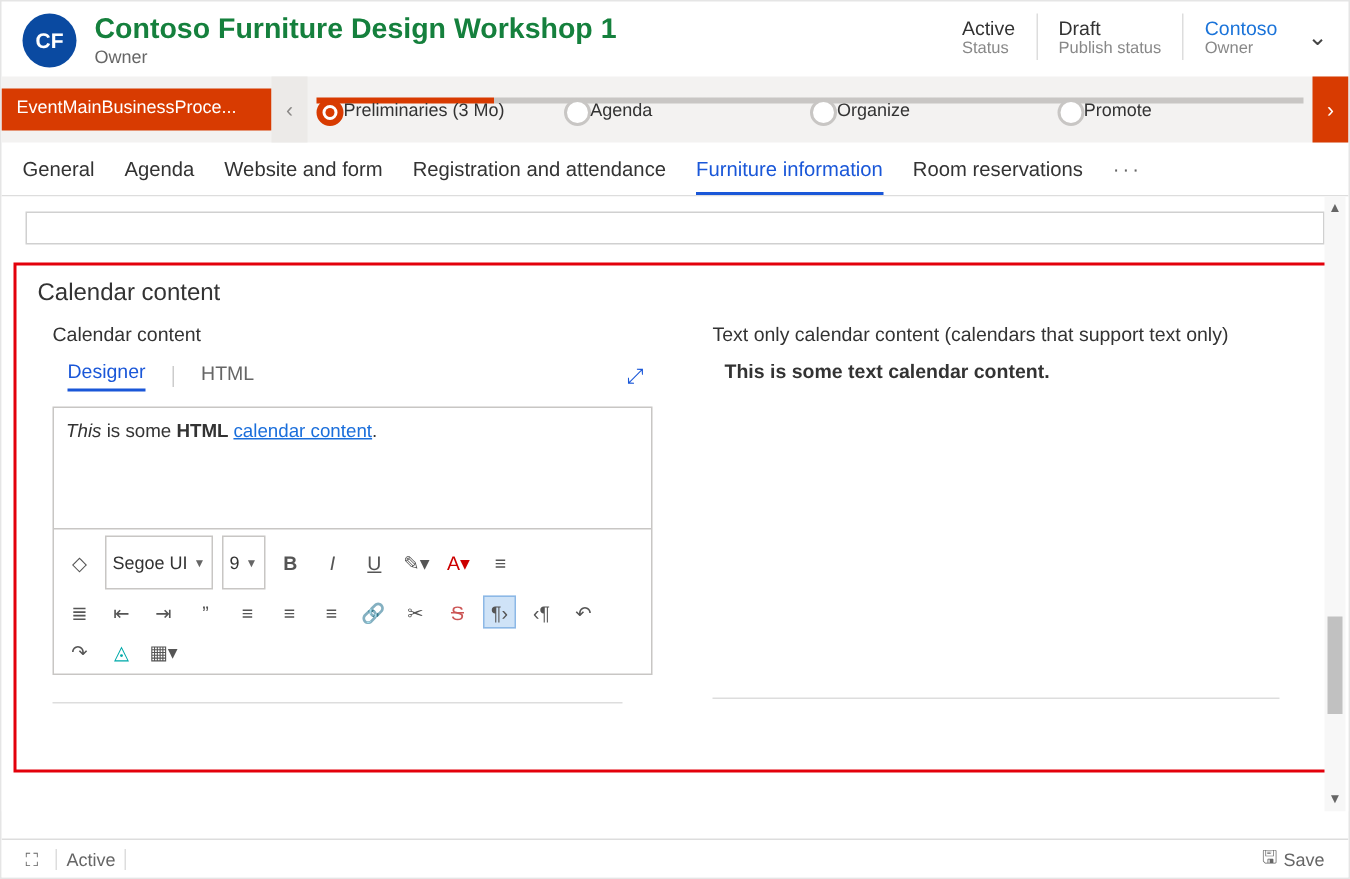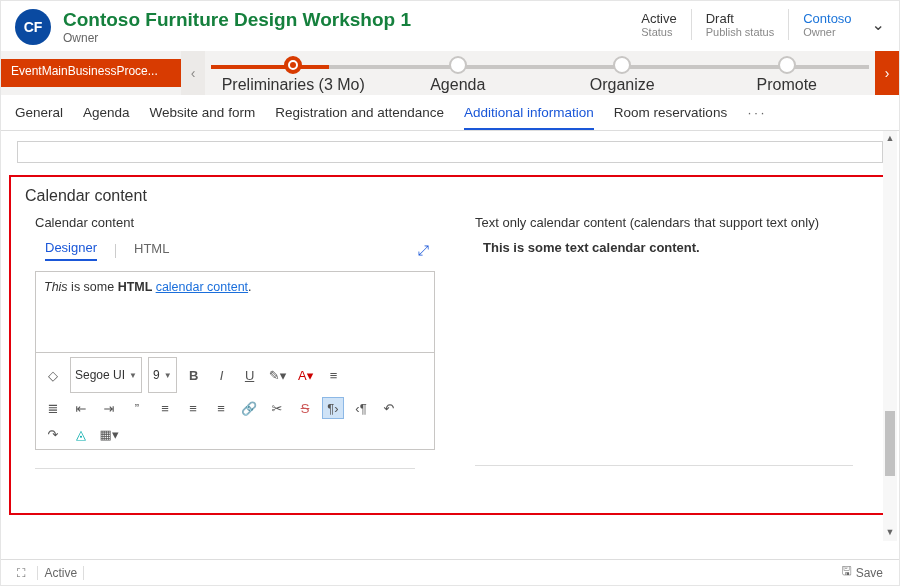--- a/index.html
+++ b/index.html
@@ -22,21 +22,21 @@
 
 .bpf { position: relative; height: 44px; background: #f3f2f1; display: flex; align-items: center; }
 .bpf-flag { width: 180px; height: 28px; background: #d83b01; color: #fff; padding: 5px 10px; font-size: 12px; line-height: 1.3; }
 .bpf-flag .fn { font-weight: 400; }
 .bpf-flag .fd { font-size: 11px; opacity: .95; }
 .bpf-arrow { width: 24px; height: 44px; background:#eceae8; display:flex; align-items:center; justify-content:center; color:#8a8886; font-size:14px; cursor:pointer; }
 .bpf-arrow.right { position:absolute; right:0; top:0; background:#d83b01; color:#fff; }
 .bpf-track { position: absolute; left: 210px; right: 30px; top: 0; bottom: 0; }
 .bpf-line { position: absolute; left: 0; right: 0; top: 14px; height: 4px; background: linear-gradient(to right, #d83b01 0%, #d83b01 18%, #c8c6c4 18%, #c8c6c4 100%); }
 .bpf-stages { position: absolute; left: 0; right: 0; top: 0; bottom: 0; display: flex; }
-.stage { flex: 1; display: flex; flex-direction: column; align-items: center; font-size: 16px; color: #333; cursor: pointer; }
+.stage { flex: 1; display: flex; flex-direction: row; align-items: center; font-size: 12px; color: #333; cursor: pointer; }
 .dot { width: 18px; height: 18px; border-radius: 50%; background: #fff; border: 2px solid #c8c6c4; margin-top: 5px; margin-bottom: 2px; }
 .stage.active .dot { border: 4px solid #d83b01; position: relative; }
 .stage.active .dot::after { content:""; position:absolute; inset:2px; border-radius:50%; background:#d83b01; }
 
 
 .tabs { display: flex; gap: 20px; padding: 10px 14px 0 14px; border-bottom: 1px solid #ddd; font-size: 13.5px; }
 .tab { padding-bottom: 8px; cursor: pointer; color: #333; }
 .tab.active { color: #1a57d8; border-bottom: 2px solid #1a57d8; font-weight: 400; }
 .tab.more { color: #666; letter-spacing: 2px; }
 
@@ -134,21 +134,21 @@
       </div>
     </div>
     <div class="bpf-arrow right">›</div>
   </div>
 
   <div class="tabs">
     <div class="tab">General</div>
     <div class="tab">Agenda</div>
     <div class="tab">Website and form</div>
     <div class="tab">Registration and attendance</div>
-    <div class="tab active">Additional information</div>
+    <div class="tab active">Furniture information</div>
     <div class="tab">Room reservations</div>
     <div class="tab more">···</div>
   </div>
 
   <div class="content-wrap">
     <div class="placeholder-box"></div>
 
     <div class="red-box">
       <div class="section-title">Calendar content</div>
       <div class="cols">

